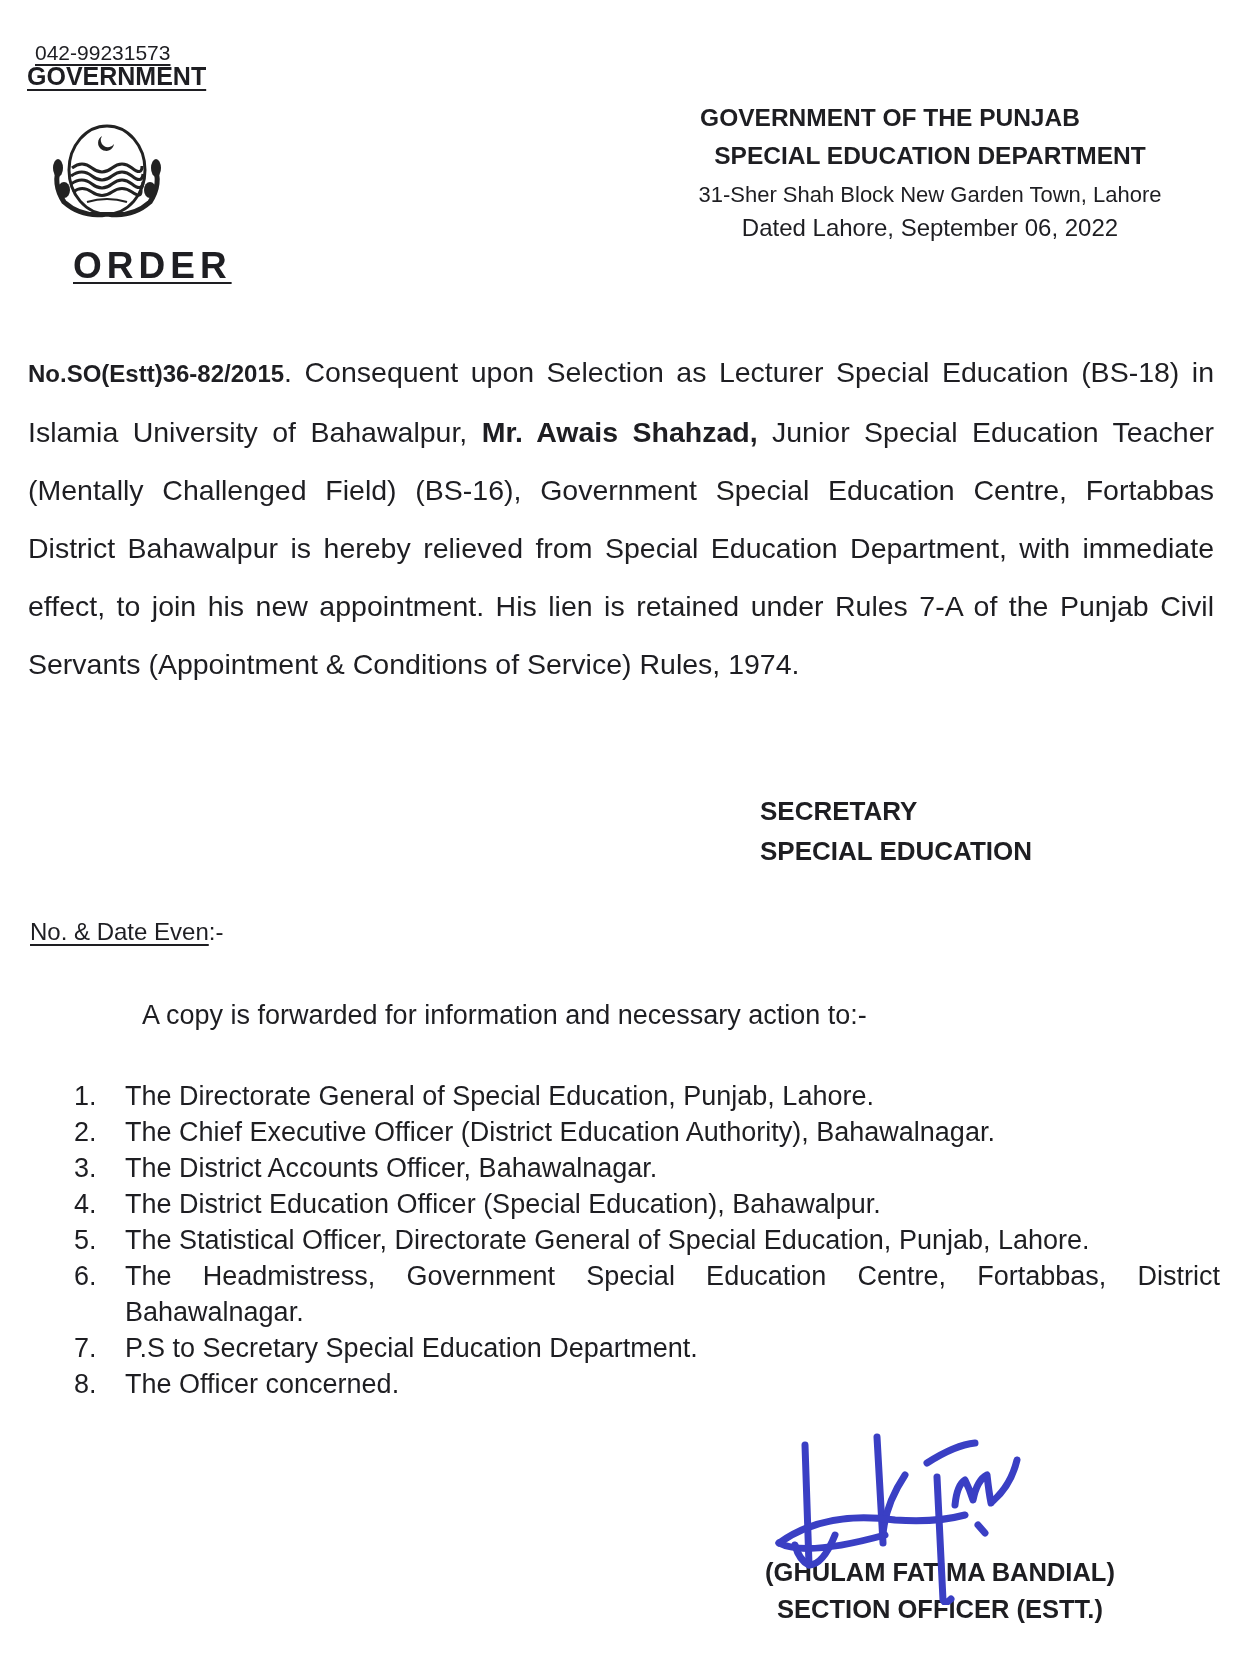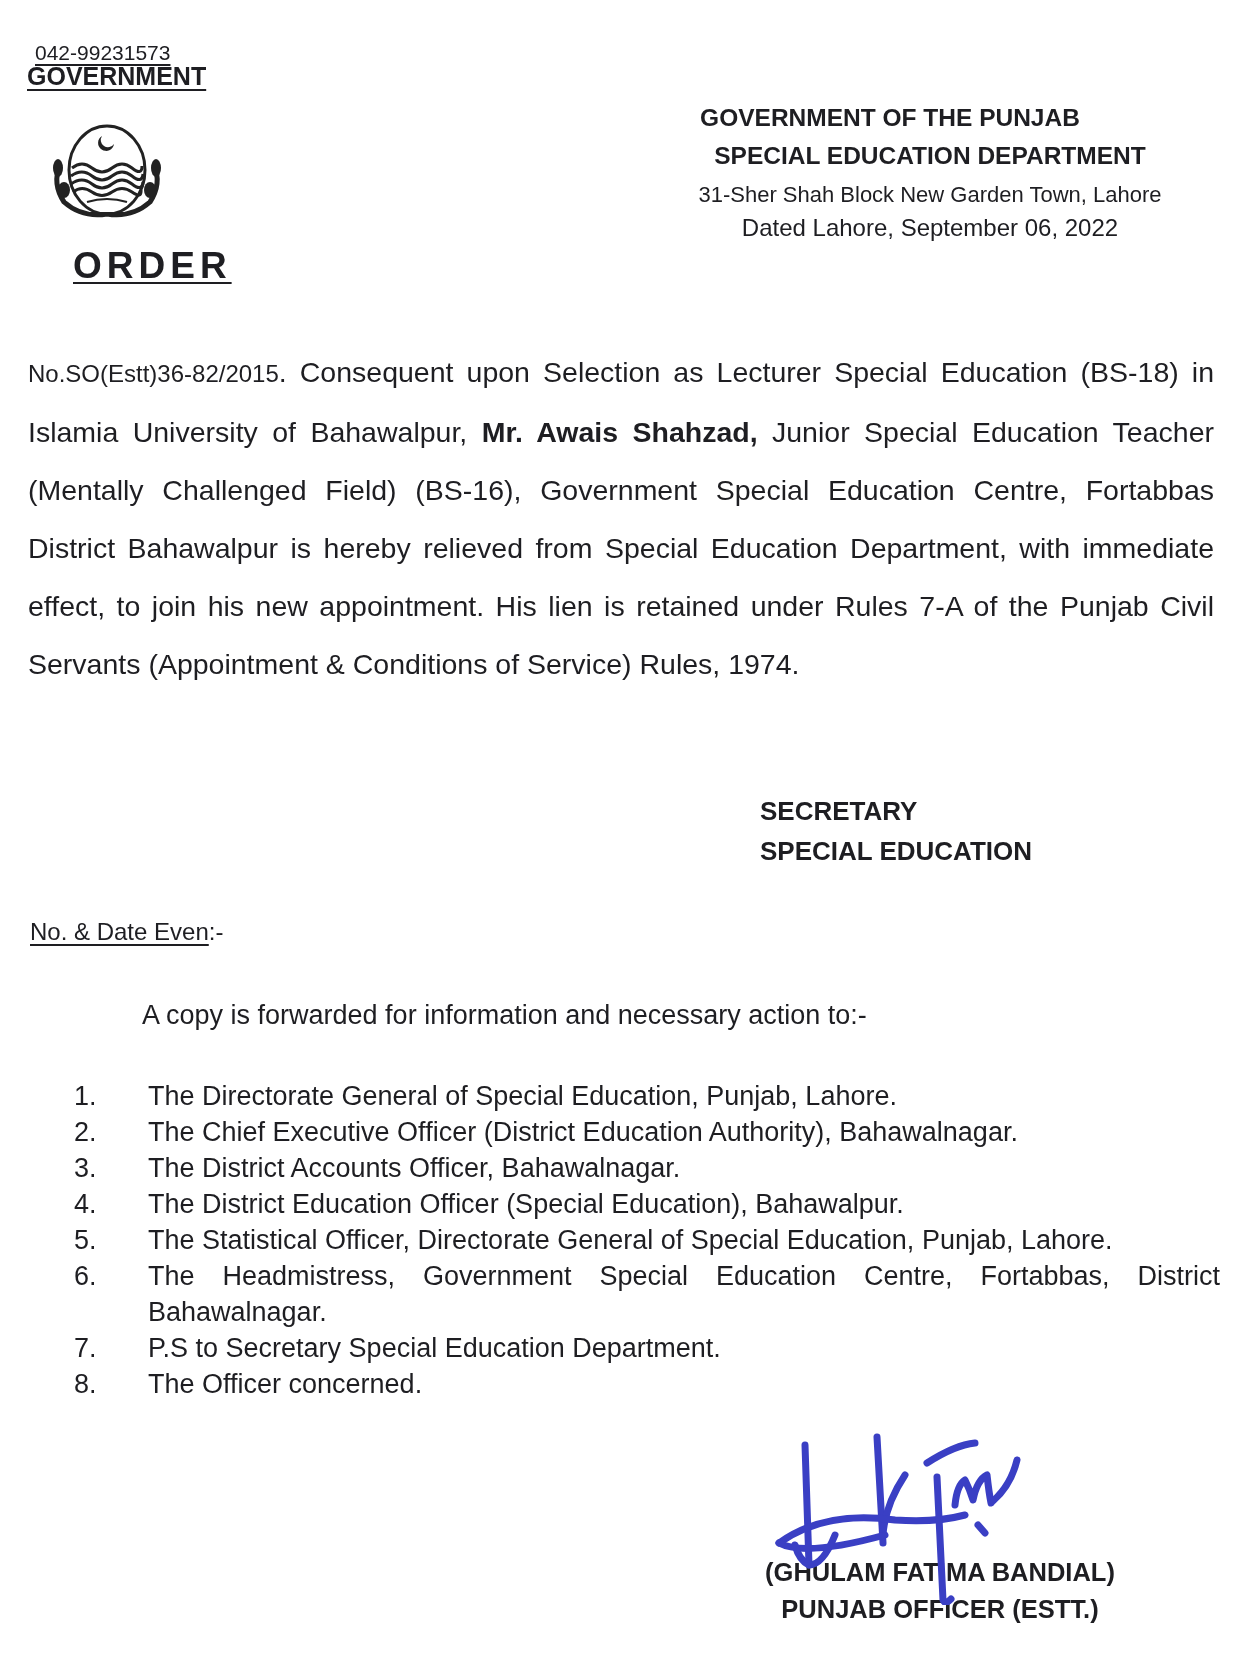--- a/index.html
+++ b/index.html
@@ -13,32 +13,32 @@
   .order { left: 27px; top: 245px; font-size: 37px; font-weight: bold; letter-spacing: 5px; margin-left: 46px; }
   .hdr { left: 560px; width: 660px; text-align: center; }
   .hdr1 { top: 104px; font-size: 24.5px; font-weight: bold; }
   .hdr2 { top: 142px; font-size: 24.5px; font-weight: bold; padding-left: 40px; }
   .hdr3 { top: 182px; font-size: 22px; padding-left: 40px; }
   .hdr4 { top: 214px; font-size: 24px; padding-left: 40px; }
 
   .para { position: absolute; left: 28px; top: 343px; width: 1186px;
           font-size: 28.5px; line-height: 58px; text-align: justify; }
   .para b { font-weight: bold; }
-  .para .ref { font-size: 24px; font-weight: normal; }
+  .para .ref { font-size: 24px; font-weight: bold; }
   .sec { left: 760px; width: 400px; text-align: left; font-size: 26px; font-weight: bold; }
   .sec1 { top: 796px; }
   .sec2 { top: 836px; }
   .nodate { left: 30px; top: 918px; font-size: 24px; font-weight: normal; }
   .copyfwd { left: 125px; top: 1000px; font-size: 27px; margin-left: 17px; }
 
   .list { position: absolute; left: 74px; top: 1078px; width: 1146px; margin: 0; padding: 0; list-style: none;
           font-size: 27px; line-height: 36px; }
   .list li { display: flex; }
   .list .num { width: 51px; flex: none; }
-  .list .txt { flex: 1; text-align: justify; margin-left: 23px; }
+  .list .txt { flex: 1; text-align: justify; }
 
   .sig { left: 765px; top: 1415px; width: 260px; height: 190px; }
   .signame { left: 660px; width: 560px; text-align: center; font-size: 25.5px; font-weight: bold; }
   .signame1 { top: 1558px; }
   .signame2 { top: 1595px; }
 </style>
 </head>
 <body>
 
 <div class="abs phone u">042-99231573</div>
@@ -110,21 +110,21 @@
       <span class="num">7.</span>
       <span class="txt">P.S to Secretary Special Education Department.</span>
     </li>
   <li>
       <span class="num">8.</span>
       <span class="txt">The Officer concerned.</span>
     </li>
 </ol>
 
 <div class="abs signame signame1">(GHULAM FATIMA BANDIAL)</div>
-<div class="abs signame signame2">PUNJAB OFFICER (ESTT.)</div>
+<div class="abs signame signame2">SECTION OFFICER (ESTT.)</div>
 
 <div class="abs sig">
   <svg width="260" height="190" viewBox="0 0 260 190" fill="none" stroke="#3a3fc4" stroke-width="7" stroke-linecap="round" stroke-linejoin="round">
     <path d="M40 30 L44 150"></path>
     <path d="M112 22 L118 128"></path>
     <path d="M140 60 Q120 90 118 120"></path>
     <path d="M14 128 Q60 95 130 105 Q170 108 200 100"></path>
     <path d="M14 128 Q40 142 120 120"></path>
     <path d="M70 120 Q58 150 44 150 Q34 145 30 130"></path>
     <path d="M162 48 Q190 30 210 28"></path>

